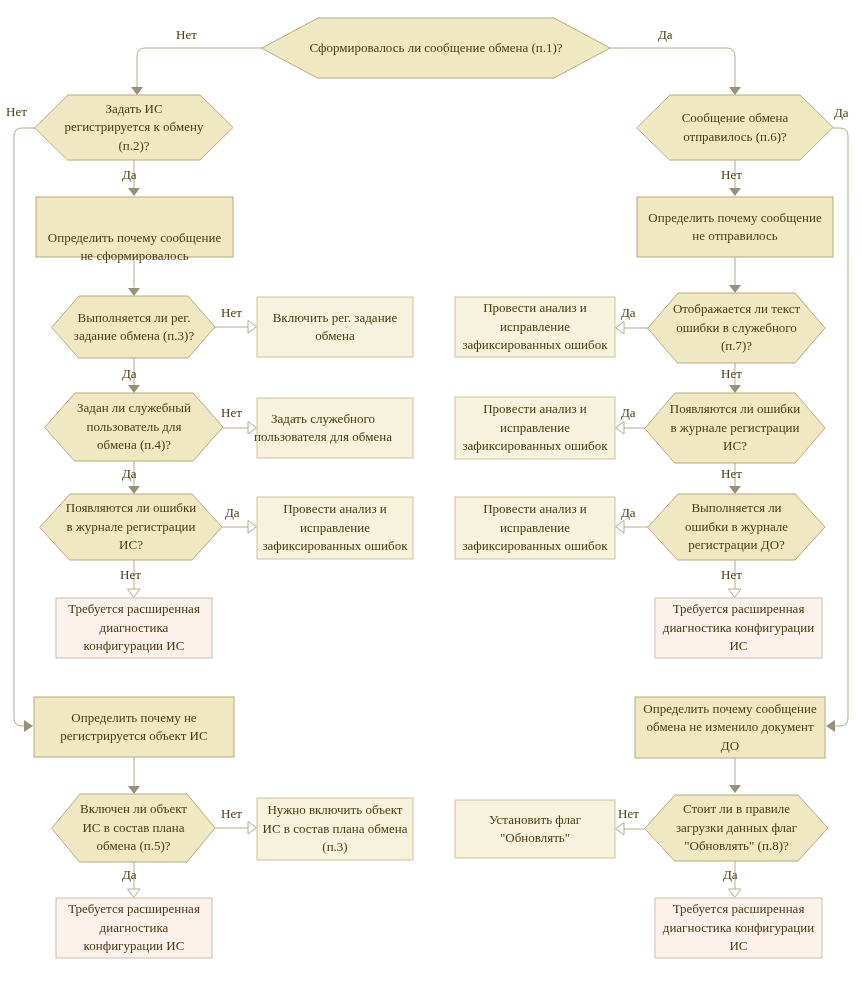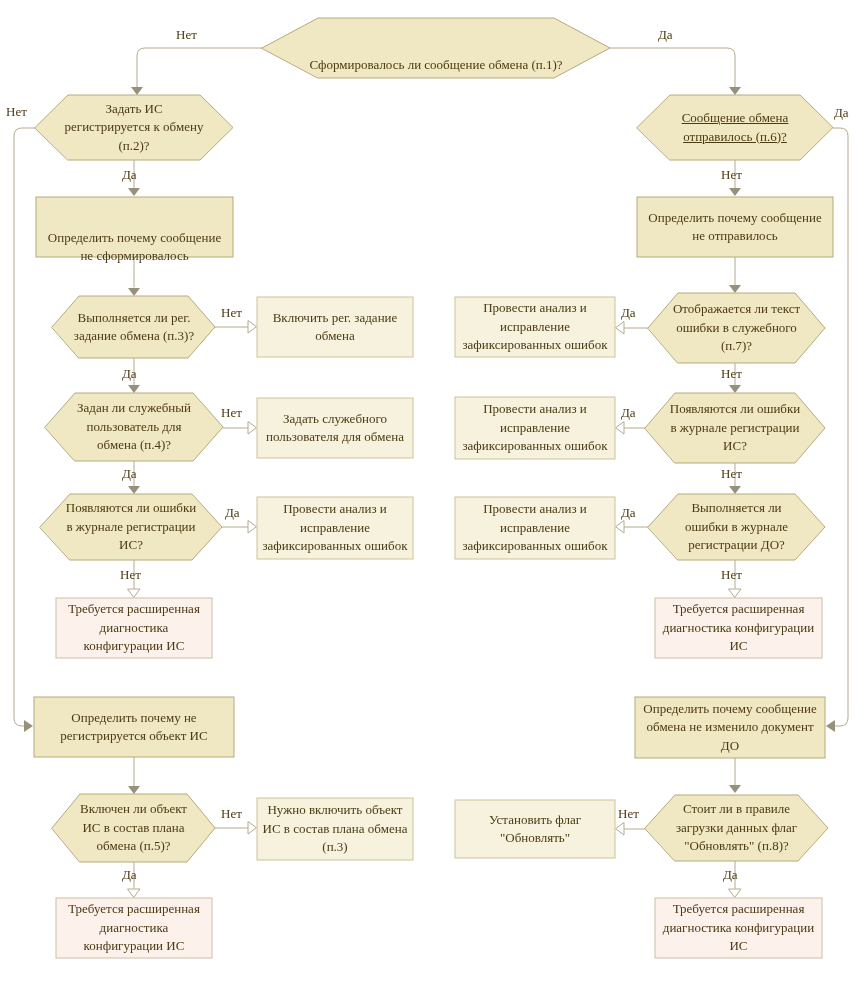--- a/index.html
+++ b/index.html
@@ -127,35 +127,35 @@
     </g>
 
     <g fill="#fdf1eb" stroke="#ccbfa8" stroke-width="1">
       <rect x="56" y="598" width="156" height="60"></rect>
       <rect x="56" y="898" width="156" height="60"></rect>
       <rect x="655" y="598" width="167" height="60"></rect>
       <rect x="655" y="898" width="167" height="60"></rect>
     </g>
   </svg>
 
-  <div class="node" style="left:300px;top:18px;width:272px;height:60px;margin-top:17px;">Сформировалось ли сообщение обмена (п.1)?</div>
+  <div class="node" style="left:300px;top:18px;width:272px;height:60px;">Сформировалось ли сообщение обмена (п.1)?</div>
   <div class="node" style="left:62px;top:95px;width:144px;height:65px;">Задать ИС регистрируется к обмену (п.2)?</div>
   <div class="node" style="left:40px;top:197px;width:189px;height:60px;margin-top:20px;">Определить почему сообщение не сформировалось</div>
   <div class="node" style="left:70px;top:296px;width:128px;height:62px;">Выполняется ли рег. задание обмена (п.3)?</div>
   <div class="node" style="left:261px;top:297px;width:148px;height:60px;">Включить рег. задание обмена</div>
   <div class="node" style="left:66px;top:393px;width:136px;height:68px;">Задан ли служебный пользователь для обмена (п.4)?</div>
-  <div class="node" style="left:261px;top:398px;width:148px;height:60px;">Задать служебного пользователя для обмена</div>
+  <div class="node" style="left:249px;top:398px;width:148px;height:60px;">Задать служебного пользователя для обмена</div>
   <div class="node" style="left:62px;top:494px;width:138px;height:66px;">Появляются ли ошибки в журнале регистрации ИС?</div>
   <div class="node" style="left:261px;top:497px;width:148px;height:62px;">Провести анализ и исправление зафиксированных ошибок</div>
   <div class="node" style="left:60px;top:598px;width:148px;height:60px;">Требуется расширенная диагностика конфигурации ИС</div>
   <div class="node" style="left:38px;top:697px;width:192px;height:60px;">Определить почему не регистрируется объект ИС</div>
   <div class="node" style="left:73px;top:794px;width:121px;height:68px;">Включен ли объект ИС в состав плана обмена (п.5)?</div>
   <div class="node" style="left:261px;top:798px;width:148px;height:62px;">Нужно включить объект ИС в состав плана обмена (п.3)</div>
   <div class="node" style="left:60px;top:898px;width:148px;height:60px;">Требуется расширенная диагностика конфигурации ИС</div>
-  <div class="node" style="left:663px;top:95px;width:144px;height:65px;text-decoration:underline;">Сообщение обмена отправилось (п.6)?</div>
+  <div class="node" style="left:663px;top:95px;width:144px;height:65px;">Сообщение обмена отправилось (п.6)?</div>
   <div class="node" style="left:641px;top:197px;width:188px;height:60px;">Определить почему сообщение не отправилось</div>
   <div class="node" style="left:671px;top:293px;width:131px;height:70px;">Отображается ли текст ошибки в служебного (п.7)?</div>
   <div class="node" style="left:459px;top:297px;width:152px;height:60px;">Провести анализ и исправление зафиксированных ошибок</div>
   <div class="node" style="left:668px;top:393px;width:134px;height:70px;">Появляются ли ошибки в журнале регистрации ИС?</div>
   <div class="node" style="left:459px;top:397px;width:152px;height:62px;">Провести анализ и исправление зафиксированных ошибок</div>
   <div class="node" style="left:671px;top:494px;width:131px;height:66px;">Выполняется ли ошибки в журнале регистрации ДО?</div>
   <div class="node" style="left:459px;top:497px;width:152px;height:62px;">Провести анализ и исправление зафиксированных ошибок</div>
   <div class="node" style="left:659px;top:598px;width:159px;height:60px;">Требуется расширенная диагностика конфигурации ИС</div>
   <div class="node" style="left:639px;top:697px;width:182px;height:61px;">Определить почему сообщение обмена не изменило документ ДО</div>
   <div class="node" style="left:668px;top:795px;width:137px;height:66px;">Стоит ли в правиле загрузки данных флаг "Обновлять" (п.8)?</div>

